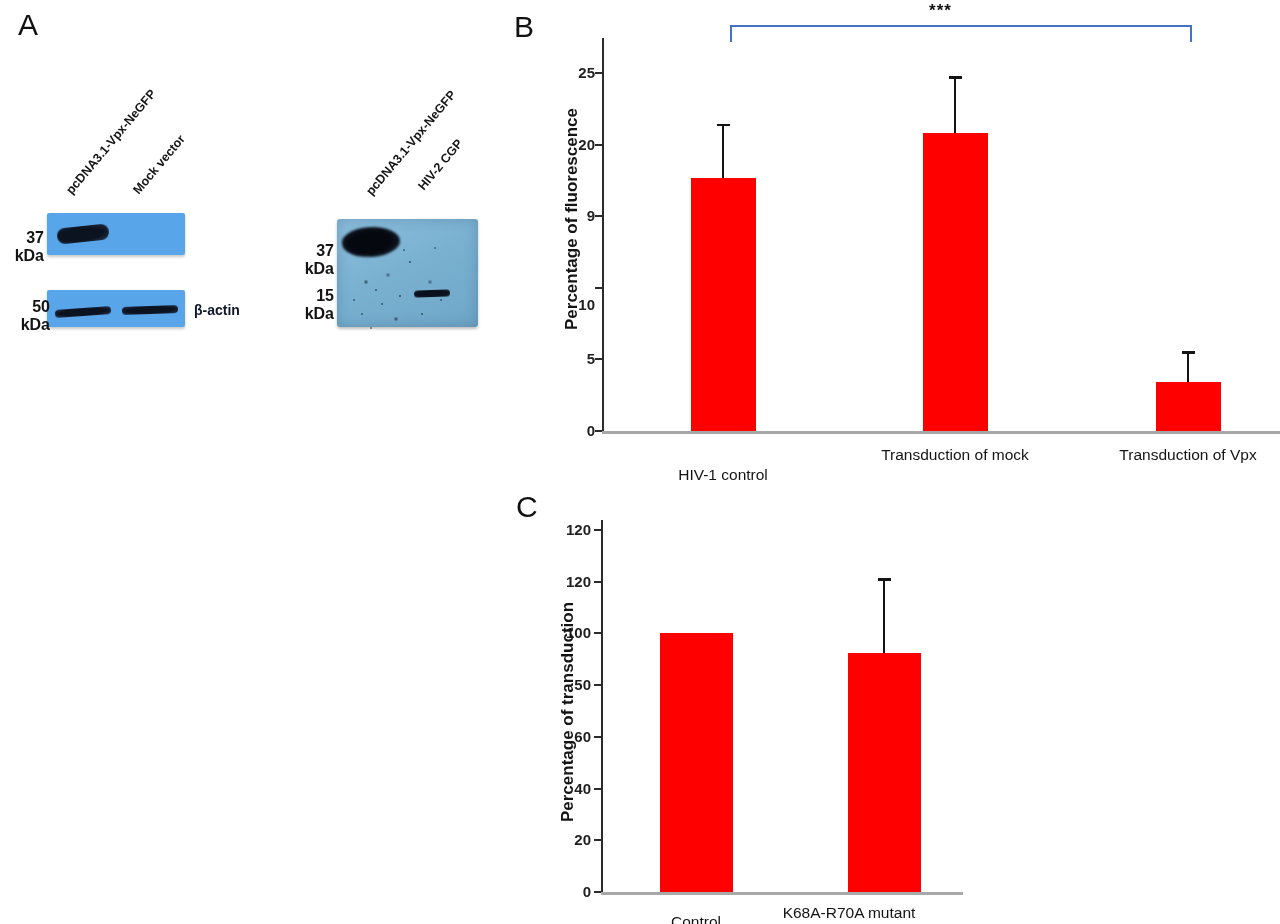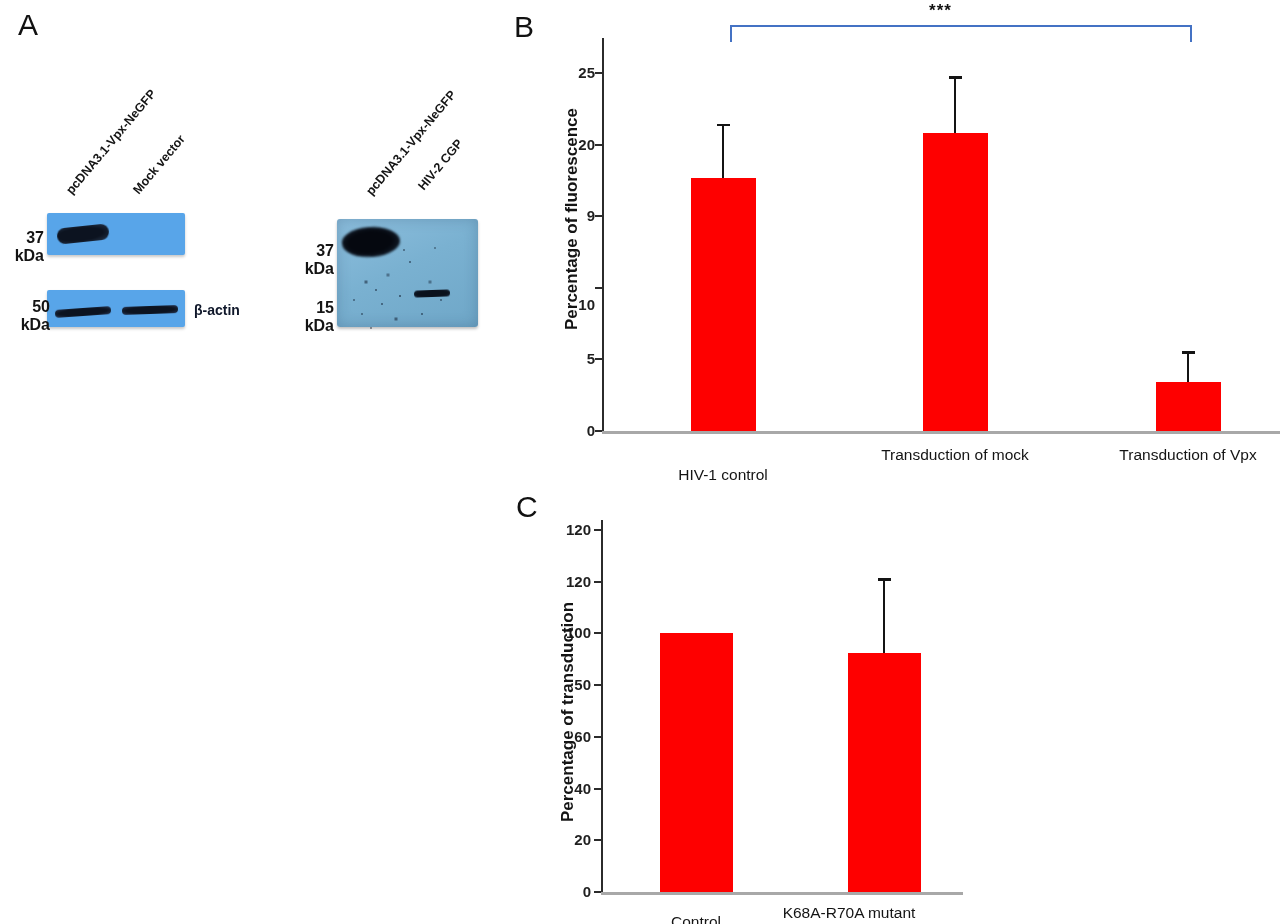--- a/index.html
+++ b/index.html
@@ -70,21 +70,21 @@
          box-shadow:28px 62px 0 0.5px rgba(12,22,40,0.5), 44px 84px 0 0 rgba(12,22,40,0.45),
                     58px 99px 0 0.5px rgba(12,22,40,0.5), 33px 108px 0 0 rgba(12,22,40,0.4),
                     72px 42px 0 0 rgba(12,22,40,0.45), 92px 62px 0 0.5px rgba(12,22,40,0.4),
                     62px 76px 0 0 rgba(12,22,40,0.5), 24px 94px 0 0 rgba(12,22,40,0.4),
                     84px 94px 0 0 rgba(12,22,40,0.45), 50px 55px 0 0.5px rgba(12,22,40,0.4),
                     38px 70px 0 0 rgba(12,22,40,0.45), 66px 30px 0 0 rgba(12,22,40,0.4),
                     103px 80px 0 0 rgba(12,22,40,0.4), 16px 80px 0 0 rgba(12,22,40,0.4),
                     97px 28px 0 0 rgba(12,22,40,0.35);"></div>
   </div>
   <div class="mw-label" style="left:296px;top:242px;width:38px;">37 kDa</div>
-  <div class="mw-label" style="left:295px;top:299px;width:39px;text-align:right;">15 kDa</div>
+  <div class="mw-label" style="left:295px;top:287px;width:39px;text-align:right;">15 kDa</div>
 
   <div class="panel-letter" style="left:514px;top:10px;">B</div>
   <div id="layer-B">
       <div class="axis-y" style="left:602px;top:38px;height:396px;"></div>
       <div class="axis-x" style="left:602px;top:431px;width:678px;"></div>
       <div class="tick-mark" style="left:595px;top:430px;"></div>
       <div class="tick-label" style="left:535px;top:422px;width:60px;">0</div>
       <div class="tick-mark" style="left:595px;top:358.4px;"></div>
       <div class="tick-label" style="left:535px;top:350.4px;width:60px;">5</div>
       <div class="tick-mark" style="left:595px;top:286.8px;"></div>

